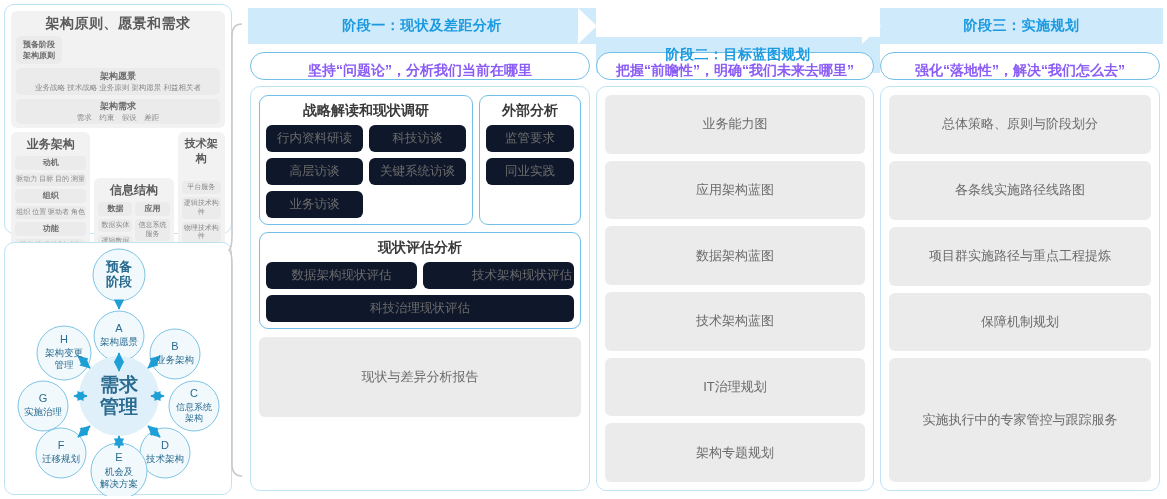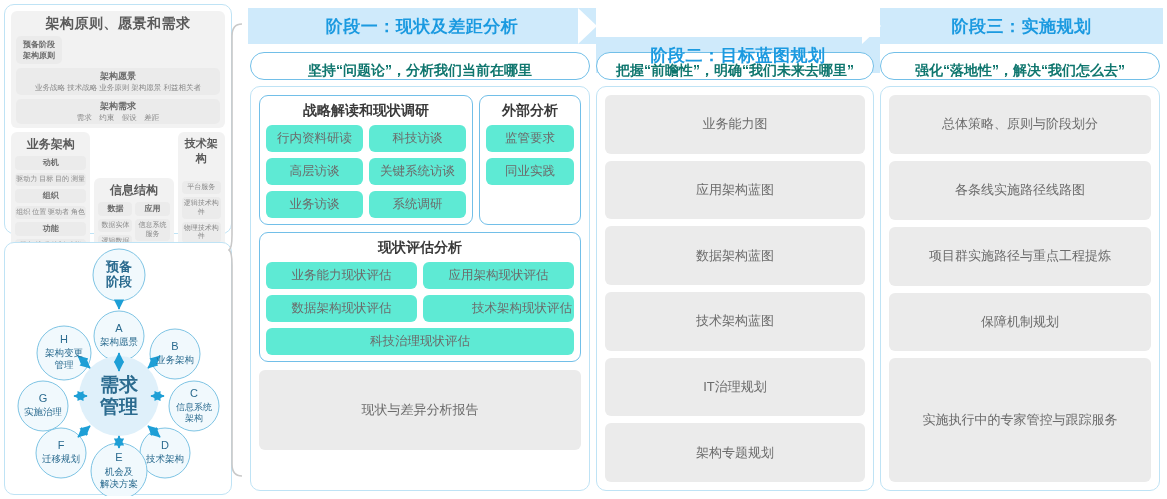--- a/index.html
+++ b/index.html
@@ -86,34 +86,34 @@
 
   
   .phases { position: absolute; left: 248px; top: 4px; width: 915px; height: 491px; }
 
   .phase-head {
     position: absolute; top: 4px; height: 36px;
     background: #cfeafb;
     display: flex; align-items: center; justify-content: center;
   }
   .phase-head .ht {
-    font-size: 17px; font-weight: bold; color: #1b9ae0; letter-spacing: .5px;
+    font-size: 14px; font-weight: bold; color: #1b9ae0; letter-spacing: .5px;
     position: relative; z-index: 3;
   }
   .chev {
     position: absolute; top: 4px; height: 36px; width: 20px; z-index: 4;
   }
   .chev svg { display: block; }
 
   .subhead {
     position: absolute; top: 48px; height: 28px;
     border: 1.5px solid #72bfe8; border-radius: 14px; background: #fff;
     display: flex; align-items: center; justify-content: center;
   }
-  .subhead span { font-size: 14px; font-weight: bold; color: #0f766e; margin-top: 9px; }
+  .subhead span { font-size: 14px; font-weight: bold; color: #8b5cf6; margin-top: 9px; }
 
   .pbody {
     position: absolute; top: 82px;
     border: 1.5px solid #bfe3f5; border-radius: 10px; background: #fff;
     padding: 8px;
   }
 
   .grey-card {
     background: #ebebeb; border-radius: 6px;
     display: flex; align-items: center; justify-content: center;
@@ -121,21 +121,21 @@
   }
 
   
   .bluebox {
     border: 1.5px solid #72bfe8; border-radius: 9px; background: #fff; padding: 6px;
   }
   .bluebox-title { text-align: center; font-weight: bold; color: #3a3a3a; font-size: 14px; margin-bottom: 5px; }
   .bb-grid { display: flex; gap: 6px; }
   .bb-col { flex: 1; display: flex; flex-direction: column; gap: 6px; }
   .chip {
-    background: #5eead4; border-radius: 6px; text-align: center;
+    background: #0f172a; border-radius: 6px; text-align: center;
     color: #6b6b6b; font-size: 12.5px; padding: 5px 2px;
   }
 </style>
 </head>
 <body>
 
 <div id="root">
 
   <div class="left-col">
 
@@ -343,40 +343,35 @@
           <div class="bluebox-title">战略解读和现状调研</div>
           <div class="bb-grid">
             <div class="bb-col">
               <div class="chip">行内资料研读</div>
               <div class="chip">高层访谈</div>
               <div class="chip">业务访谈</div>
             </div>
             <div class="bb-col">
               <div class="chip">科技访谈</div>
               <div class="chip">关键系统访谈</div>
-              <div class="chip">系统调研</div>
             </div>
           </div>
         </div>
 
         <div class="bluebox" style="width:102px;">
           <div class="bluebox-title">外部分析</div>
           <div class="bb-col">
             <div class="chip">监管要求</div>
             <div class="chip">同业实践</div>
           </div>
         </div>
       </div>
 
       <div class="bluebox" style="margin-top:7px;">
         <div class="bluebox-title">现状评估分析</div>
-        <div style="display:flex;gap:6px;margin-bottom:6px;">
-          <div class="chip" style="flex:1;">业务能力现状评估</div>
-          <div class="chip" style="flex:1;">应用架构现状评估</div>
-        </div>
         <div style="display:flex;gap:6px;margin-bottom:6px;">
           <div class="chip" style="flex:1;">数据架构现状评估</div>
           <div class="chip" style="flex:1;text-align:right;">技术架构现状评估</div>
         </div>
         <div class="chip">科技治理现状评估</div>
       </div>
 
       <div class="grey-card" style="margin-top:8px;height:80px;">现状与差异分析报告</div>
     </div>
 

